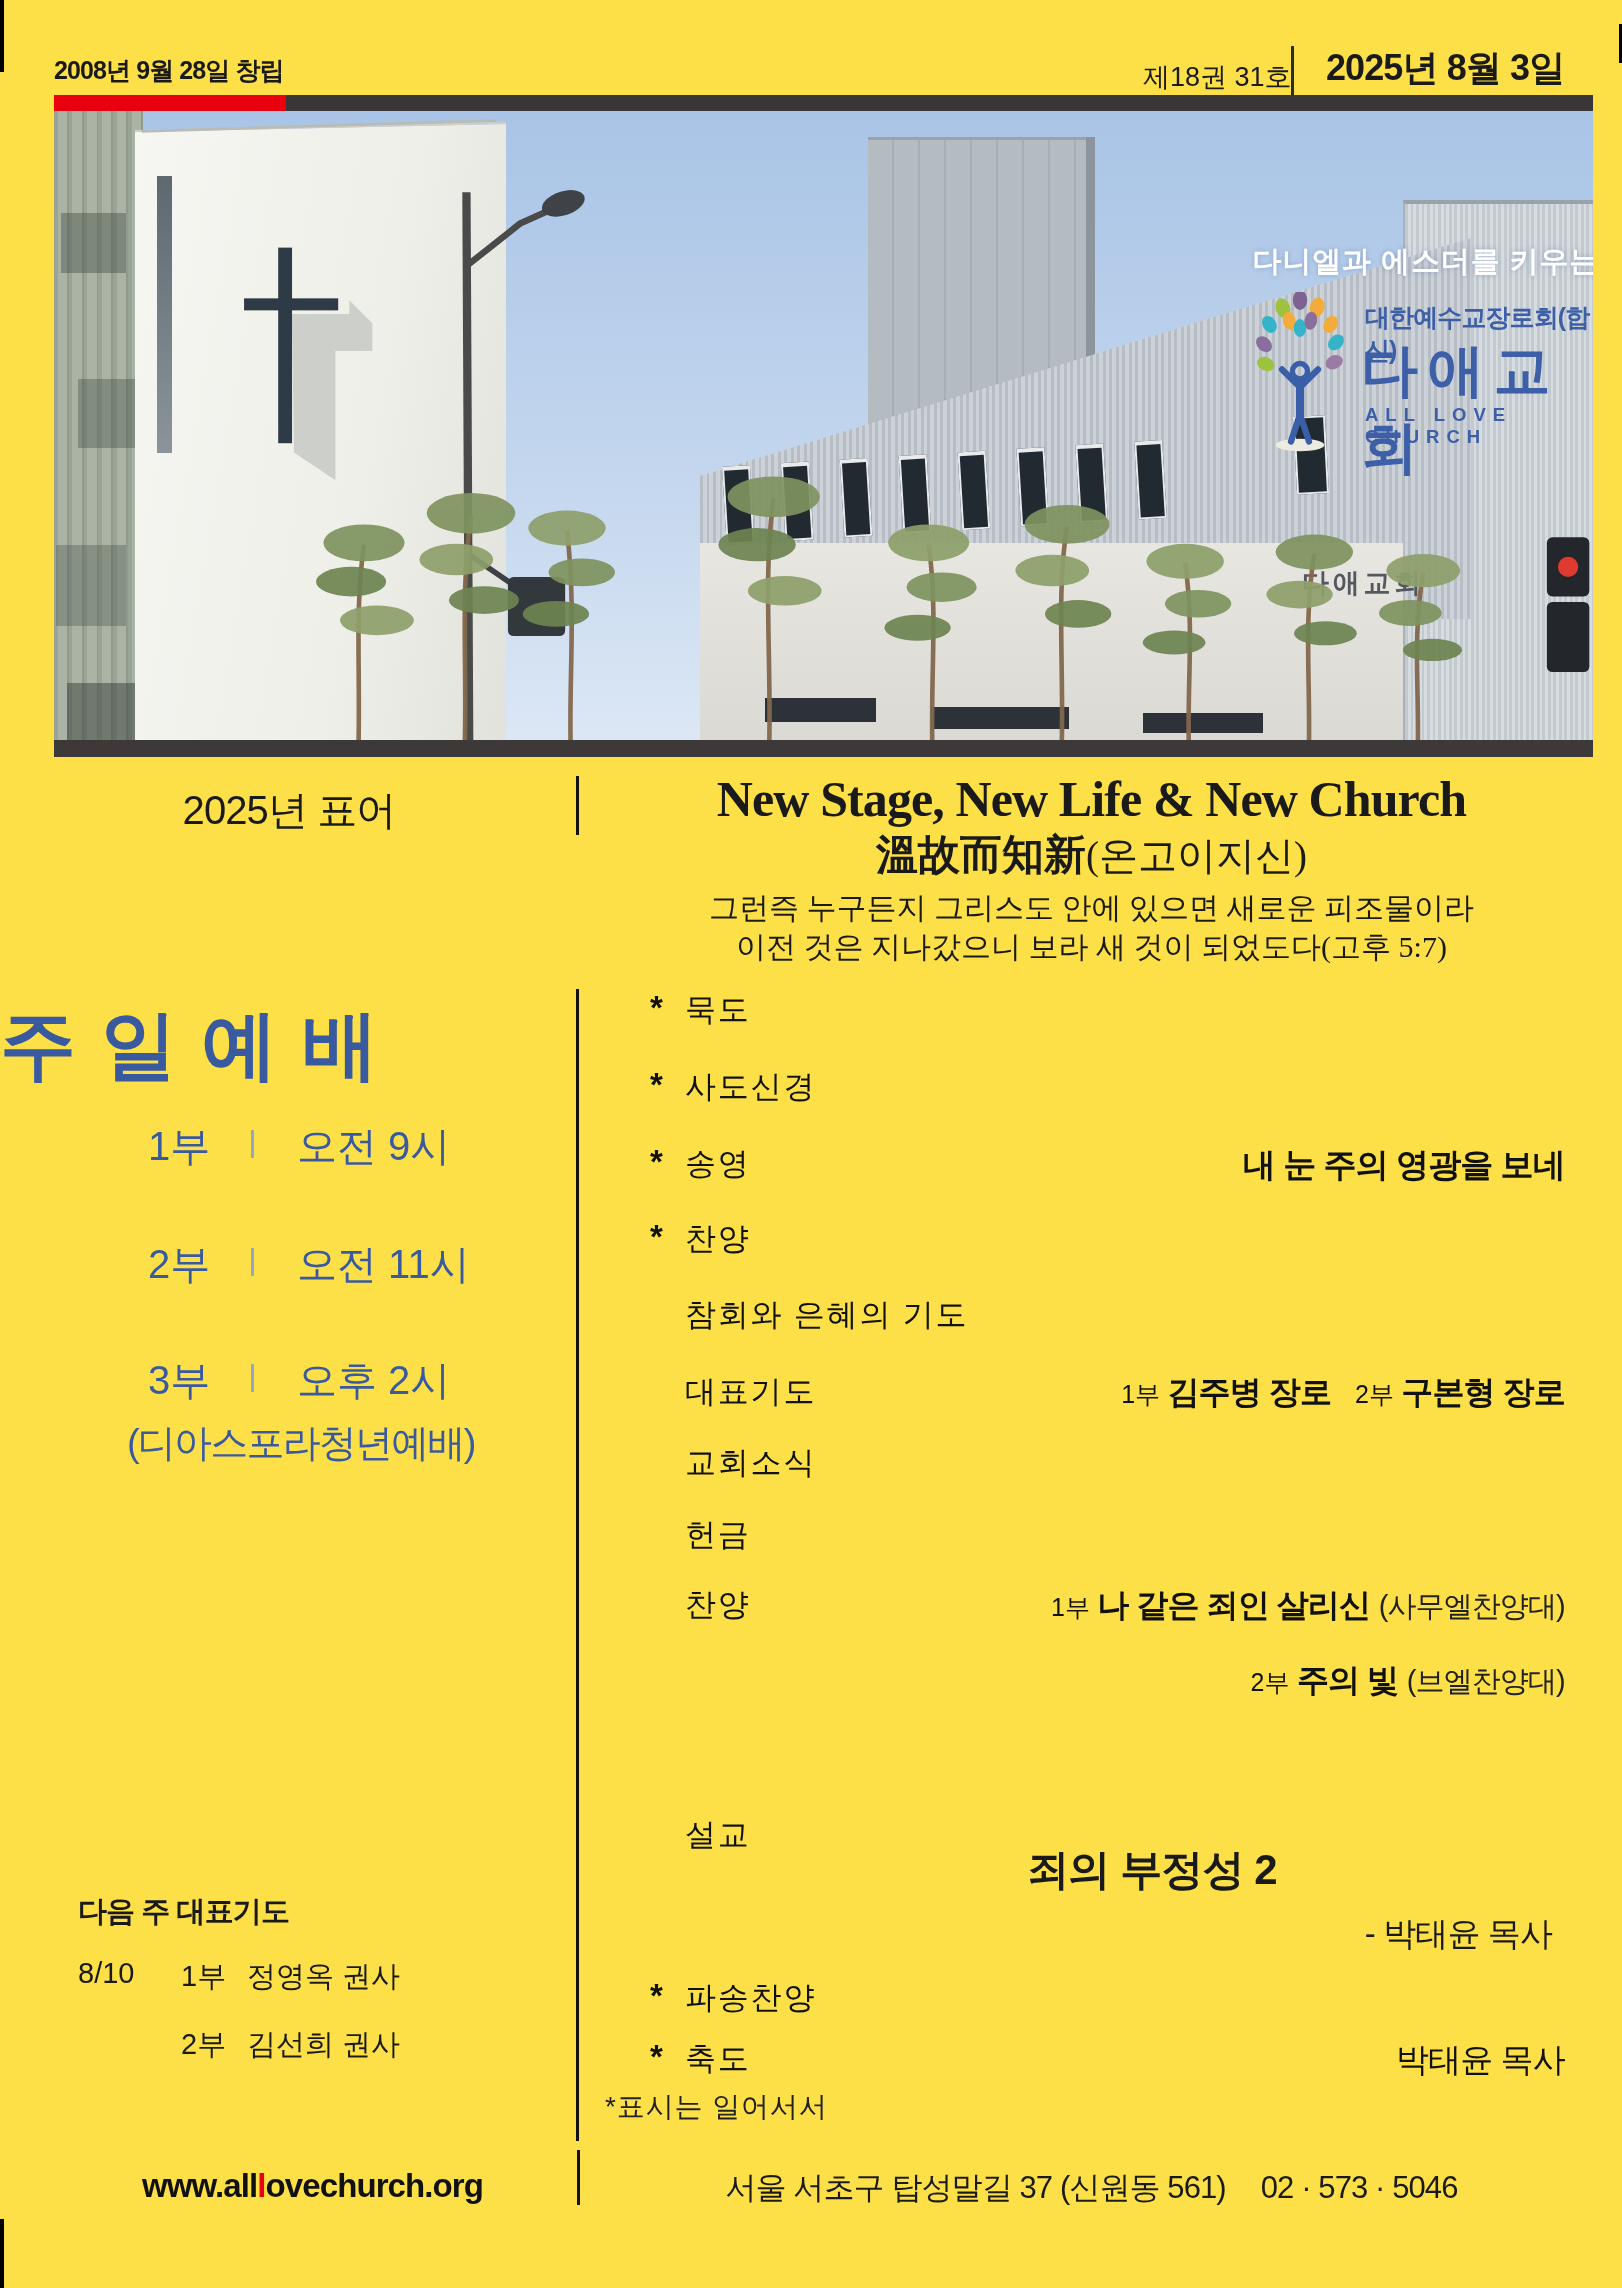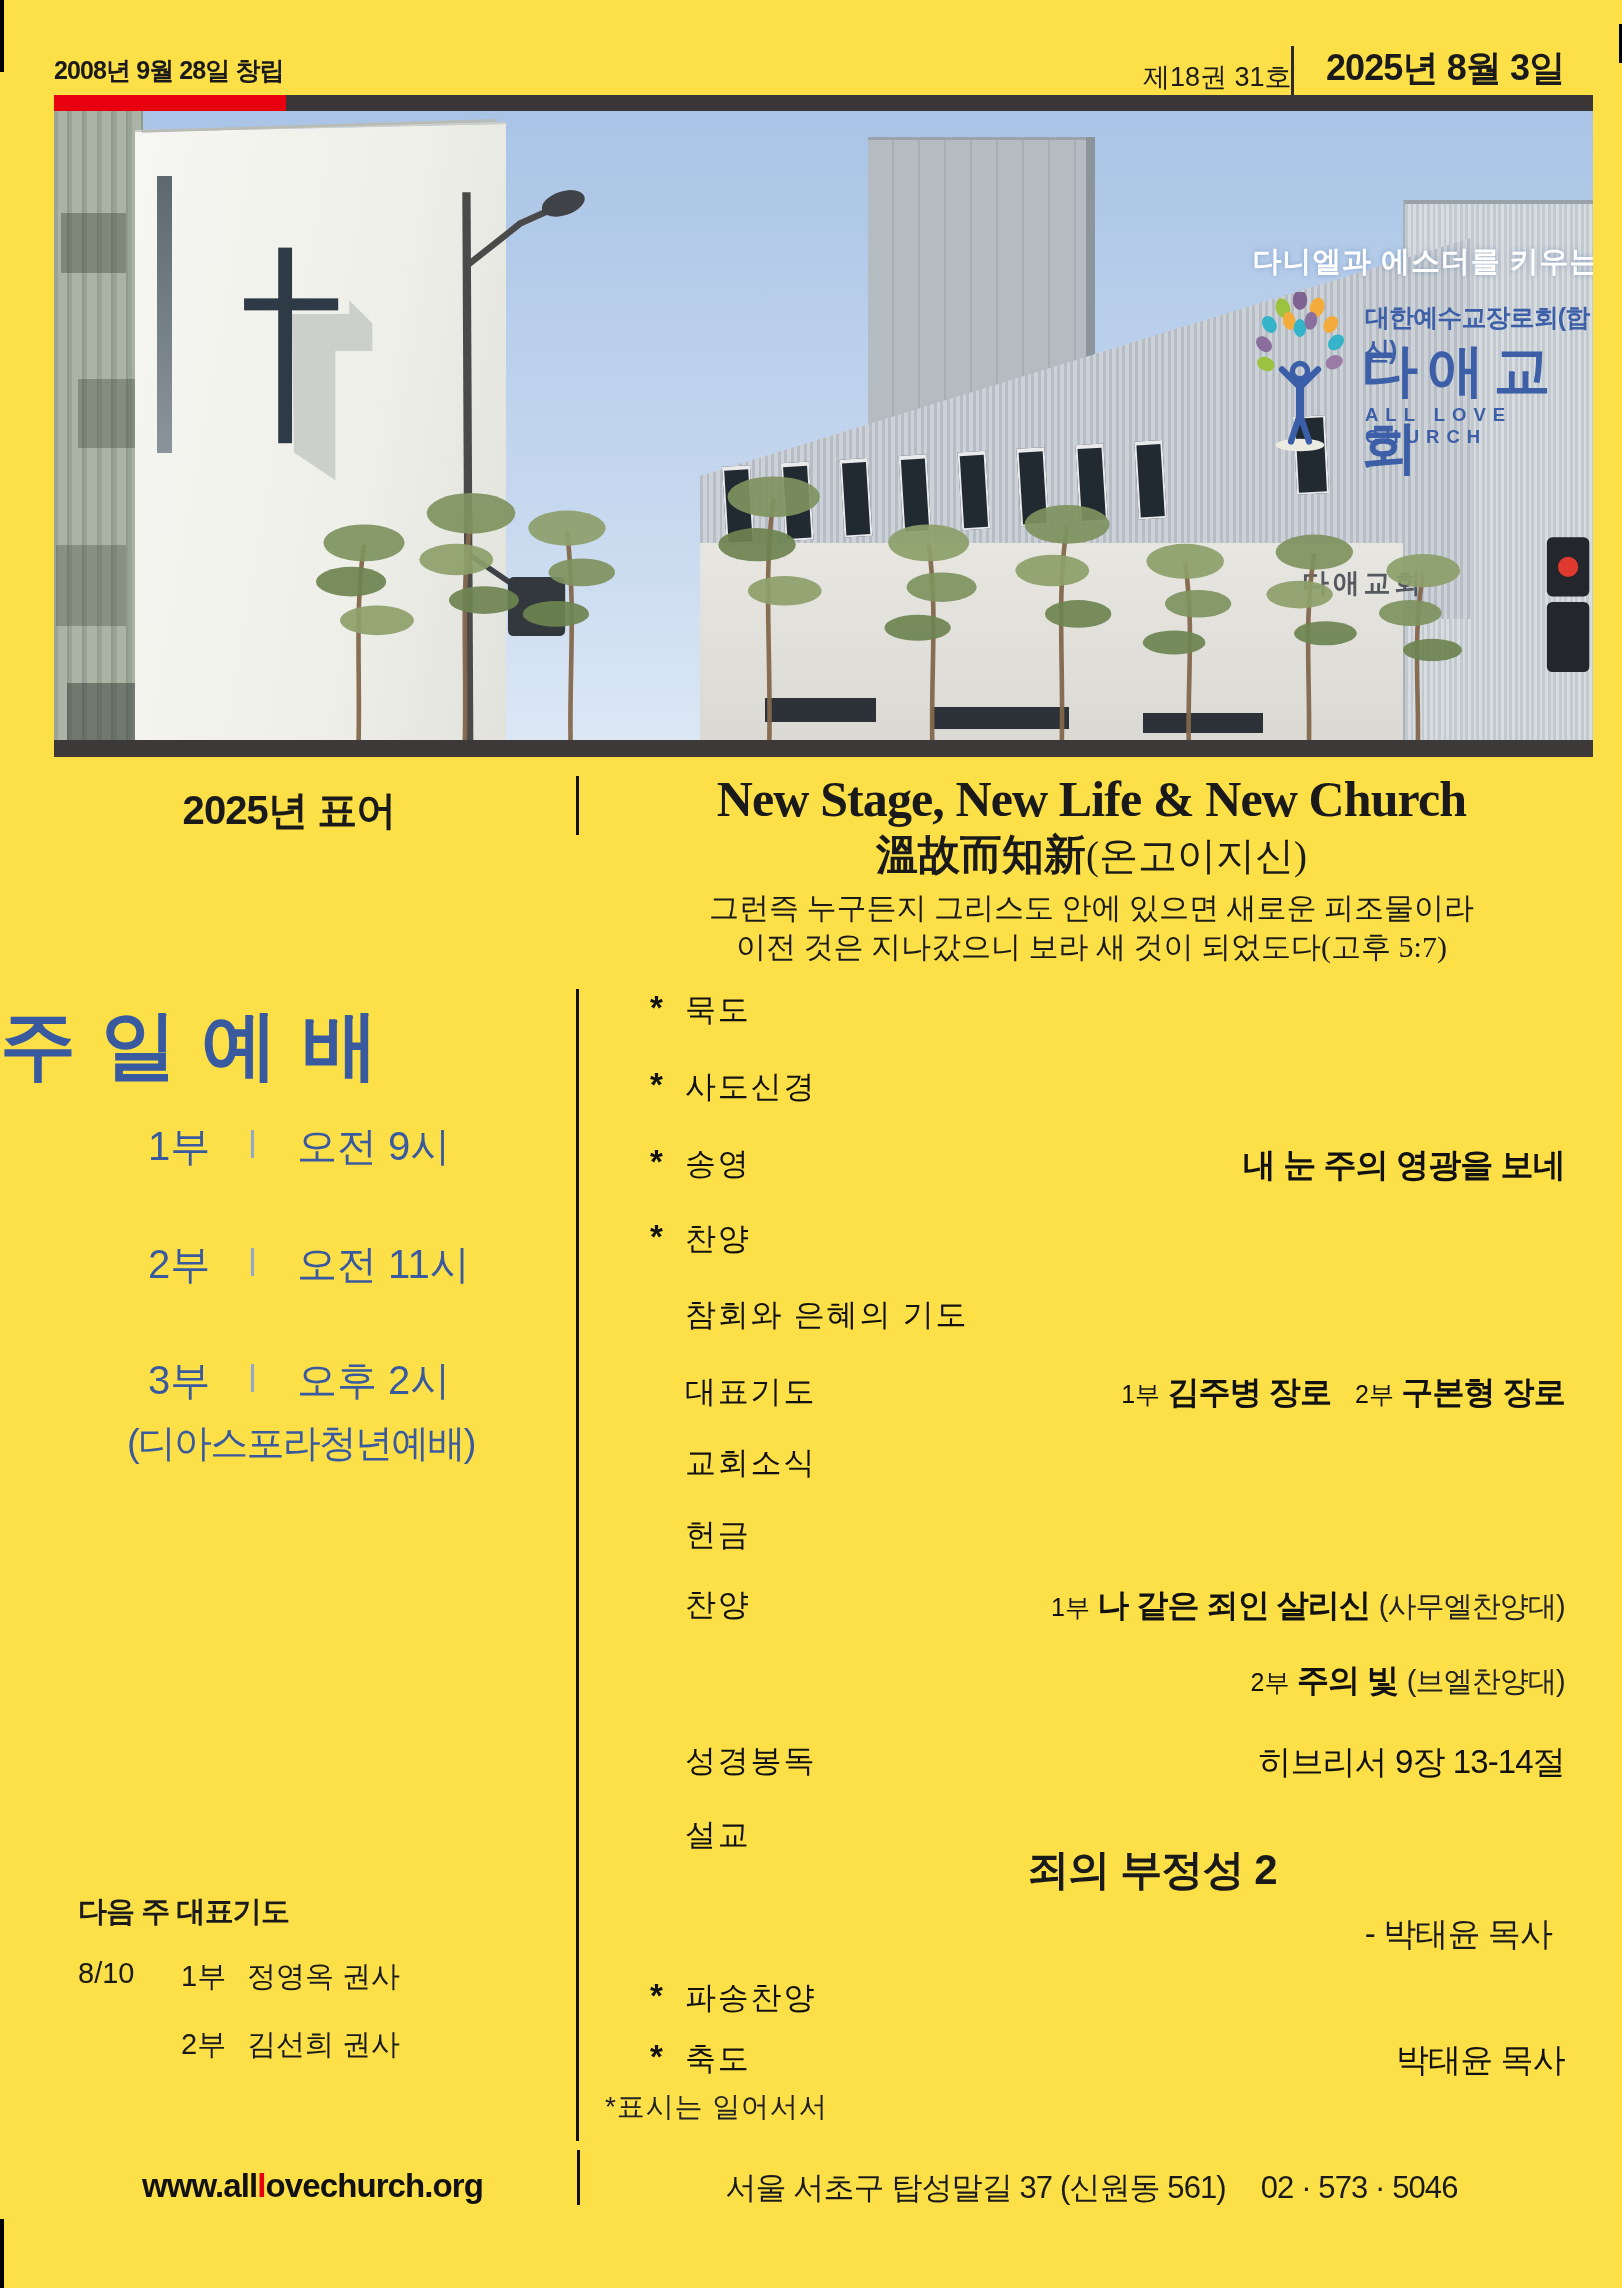--- a/index.html
+++ b/index.html
@@ -55,21 +55,21 @@
   .photo-svg{left:0;top:0;width:1539px;height:646px;}
 
   
   .tagline{left:831px;top:131px;width:783px;text-align:right;font-size:29px;font-weight:700;color:#ffffff;letter-spacing:0.9px;text-shadow:0 0 5.5px rgba(90,120,170,.5);}
   .logo-tree{left:1200px;top:181px;width:92px;height:162px;}
   .logo-denom{left:1311px;top:190px;font-size:25px;font-weight:700;color:#3d5fa8;letter-spacing:-0.9px;}
   .logo-name{left:1307px;top:222px;font-size:57px;font-weight:800;color:#3d5fa8;letter-spacing:9.2px;}
   .logo-en{left:1311px;top:293px;font-size:18.5px;font-weight:600;color:#3d5fa8;letter-spacing:7px;}
 
   
-  .slogan-label{left:0;top:783px;width:578px;text-align:center;font-size:40px;font-weight:700;letter-spacing:-0.9px;}
+  .slogan-label{left:0;top:783px;width:578px;text-align:center;font-size:40px;font-weight:400;letter-spacing:-0.9px;}
   .slogan-div{left:576px;top:776px;width:2.8px;height:59px;background:#111;}
   .slogan-title{left:609px;top:770px;width:965px;text-align:center;font-size:50px;font-weight:600;letter-spacing:-0.9px;}
   .slogan-hanja{left:609px;top:827px;width:965px;text-align:center;font-size:42px;font-weight:700;}
   .slogan-hanja .rd{font-weight:400;font-size:39px;}
   .slogan-v1{left:609px;top:888px;width:965px;text-align:center;font-size:30px;font-weight:500;}
   .slogan-v2{left:609px;top:927px;width:965px;text-align:center;font-size:30px;font-weight:500;}
 
   
   .col-div{left:576px;top:989px;width:2.8px;height:1152px;background:#111;}
 
@@ -331,24 +331,20 @@
     <span class="olabel">찬양</span>
     <span class="parts">
       <span class="pt">1부</span><span class="nm">나 같은 죄인 살리신</span> <span class="choir">(사무엘찬양대)</span>
     </span>
   </div>
   <div class="orow" style="top:1659px;">
     <span class="parts">
       <span class="pt">2부</span><span class="nm">주의 빛</span> <span class="choir">(브엘찬양대)</span>
     </span>
   </div>
-  <div class="orow" style="top:1740px;">
-    <span class="olabel">성경봉독</span>
-    <span class="oval-m">히브리서 9장 13-14절</span>
-  </div>
   <div class="orow" style="top:1814px;">
     <span class="olabel">설교</span>
   </div>
   <div class="abs sermon-title">죄의 부정성 2</div>
   <div class="abs preacher">- 박태윤 목사</div>
   <div class="orow" style="top:1977px;">
     <span class="star">*</span>
     <span class="olabel">파송찬양</span>
   </div>
   <div class="orow" style="top:2038px;">

